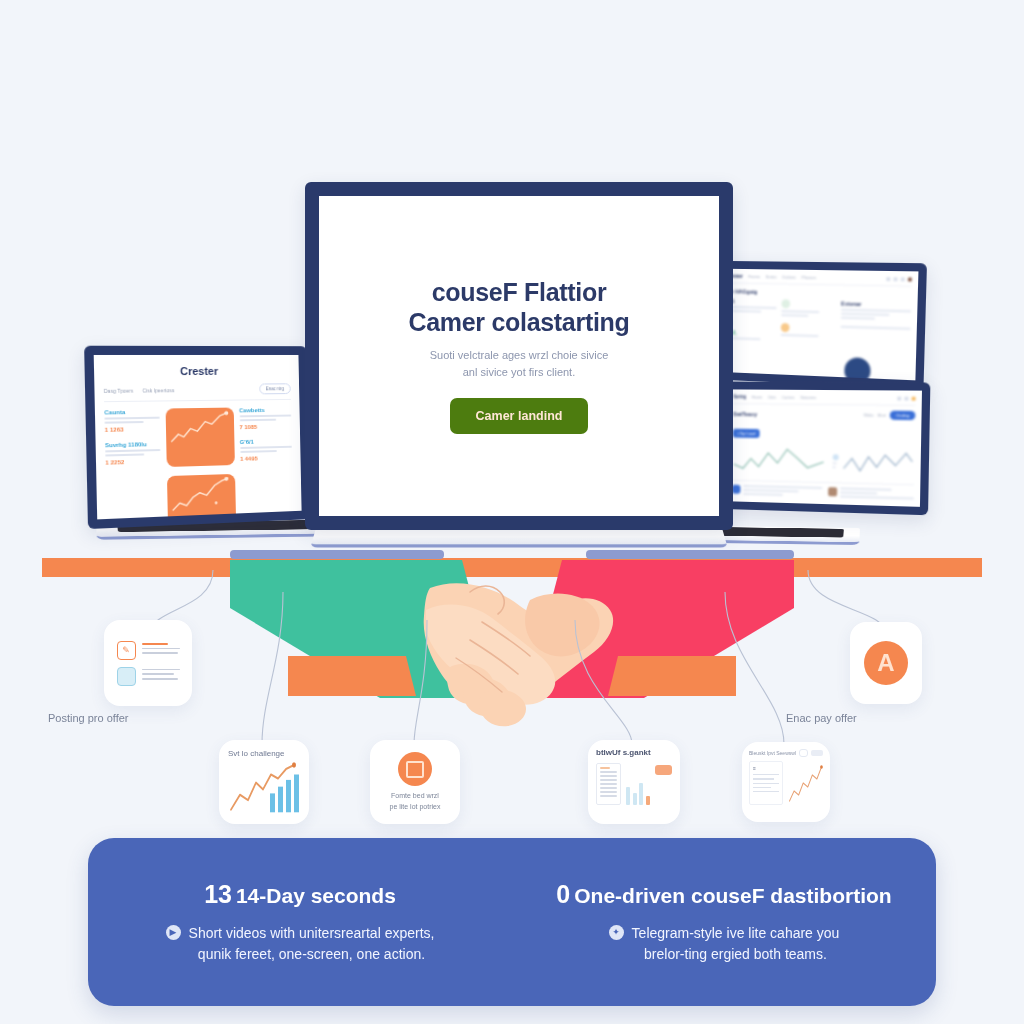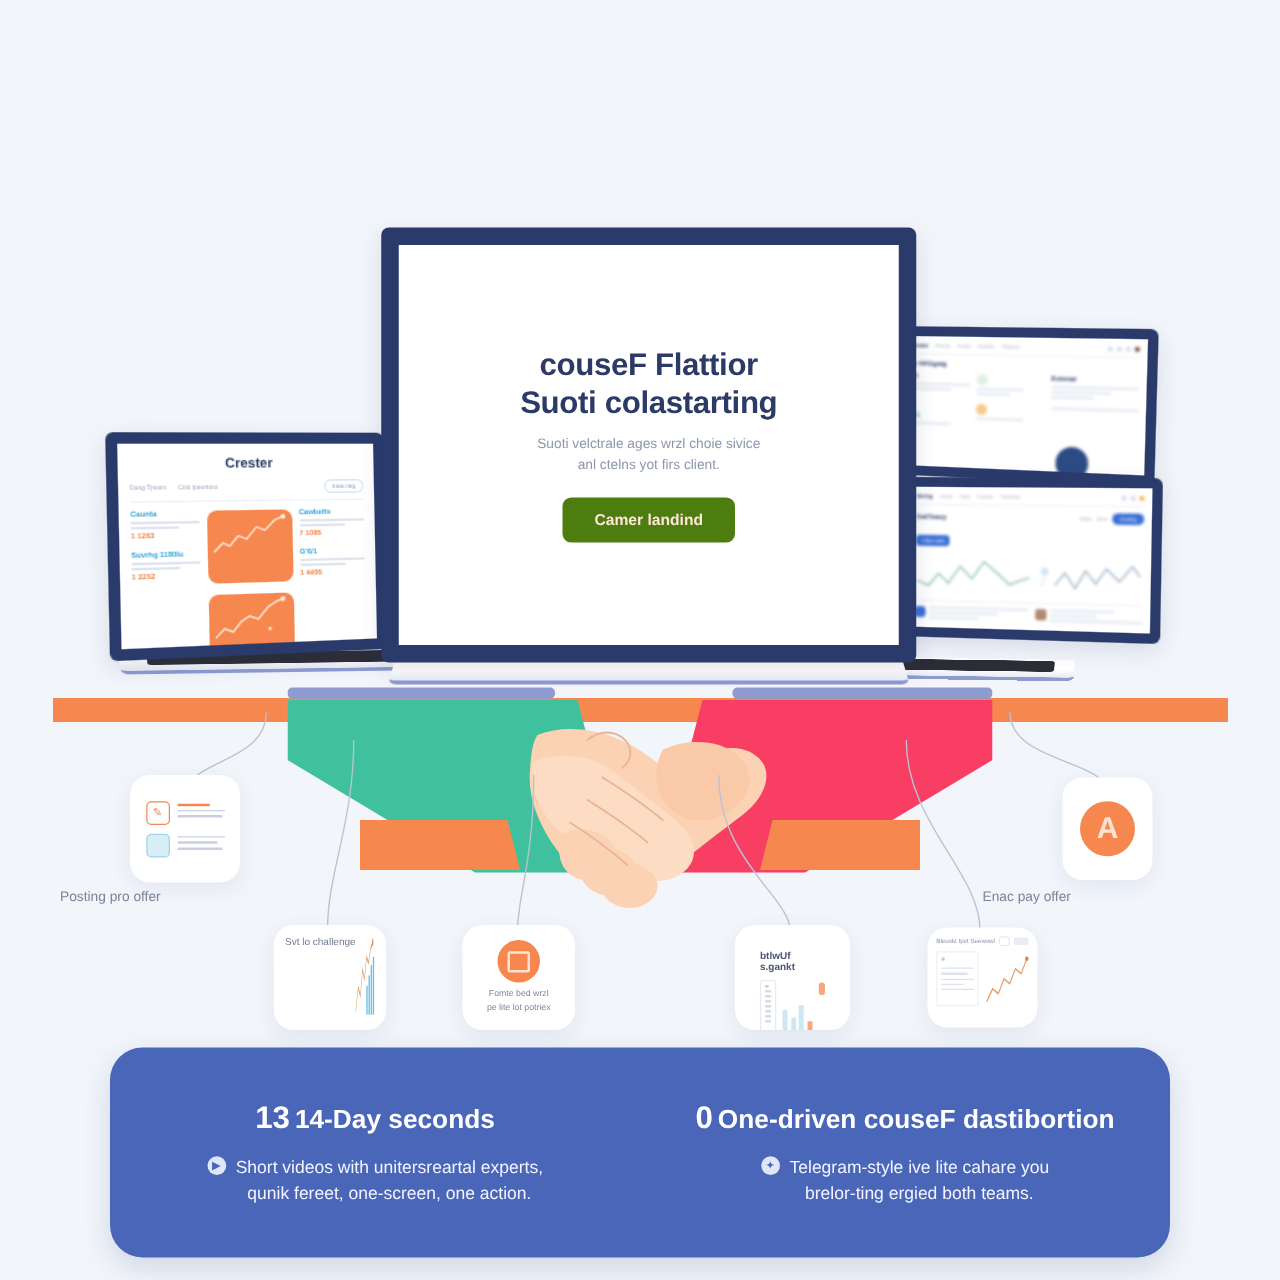--- a/index.html
+++ b/index.html
@@ -154,30 +154,30 @@
   .doc-sq.blue{border-color:#9ed3e8;background:#d8eef7;}
   .doc-lines{display:flex;flex-direction:column;gap:3px;padding-top:2px;}
   .doc-l{height:1.7px;background:#c9cfdc;border-radius:2px;}
   .doc-l.o{background:#f5874f;width:26px;height:2.2px;}
   .doc-l.a{width:38px;}.doc-l.b{width:32px;}.doc-l.c{width:36px;}
 
   .av-circle{width:44px;height:44px;border-radius:50%;background:#f5874f;
     color:#ffe2cf;display:flex;align-items:center;justify-content:center;
     font-size:24px;font-weight:700;filter:blur(.2px);}
 
-  .chart-ic{width:100%;height:100%;padding:9px;box-sizing:border-box;display:flex;}
+  .chart-ic{width:100%;height:100%;padding:9px;box-sizing:border-box;display:flex;flex-direction:column;}
   .chart-ic-t{font-size:8px;color:#6f7992;margin-bottom:3px;filter:blur(.5px);}
   .chart-ic svg{flex:1;width:100%;}
 
   .orange-ic{width:34px;height:34px;border-radius:50%;background:#f5874f;
     display:flex;align-items:center;justify-content:center;}
   .orange-ic .gl{width:14px;height:13px;border:2px solid #ffe2cf;border-radius:2px;}
   .mini-cap{font-size:7px;color:#7d8699;text-align:center;line-height:1.45;filter:blur(.55px);margin-top:5px;}
 
-  .doc2{width:100%;height:100%;padding:20px;box-sizing:border-box;}
+  .doc2{width:100%;height:100%;padding:8px;box-sizing:border-box;}
   .doc2-t{font-size:8px;color:#4d5671;font-weight:600;filter:blur(.5px);margin-bottom:4px;}
   .doc2-body{display:flex;gap:5px;align-items:flex-end;height:44px;}
   .paper{width:30px;height:42px;background:#fff;border:1px solid #e6eaf2;border-radius:2px;padding:3px;box-sizing:border-box;}
   .paper .pl{height:1.5px;background:#d6dbe6;margin-bottom:2.5px;border-radius:2px;}
   .paper .pl.o{background:#f6c39e;width:60%;}
   .bars{display:flex;gap:2.5px;align-items:flex-end;height:26px;}
   .bars i{width:4px;background:#bfdcec;border-radius:1px;display:block;}
 
   .doc3{width:100%;height:100%;padding:7px;box-sizing:border-box;}
   .doc3-top{display:flex;gap:3px;align-items:center;margin-bottom:4px;}
@@ -386,25 +386,25 @@
       </div>
     </div>
   </div>
 
   <div class="laptop-base" id="hero-base" style="transform:perspective(900px) rotateX(52deg);transform-origin:top center;"></div>
   <div class="laptop-bezel" id="hero-bezel">
     <div class="laptop-screen" id="hero-screen">
       <div class="hero-inner">
         <h1 id="hero-title">
           <span>couseF Flattior</span><br>
-          <span>Suoti colastarting</span>
+          <span>Camer colastarting</span>
         </h1>
         <p id="hero-sub">
           <span>Suoti velctrale ages wrzl choie sivice</span><br>
-          <span>anl ctelns yot firs client.</span>
+          <span>anl sivice yot firs client.</span>
         </p>
         <button id="hero-cta">Camer landind</button>
       </div>
     </div>
   </div>
 
   <div class="abs" id="bar-left"></div>
   <div class="abs" id="bar-right"></div>
 
   <div id="shake">

